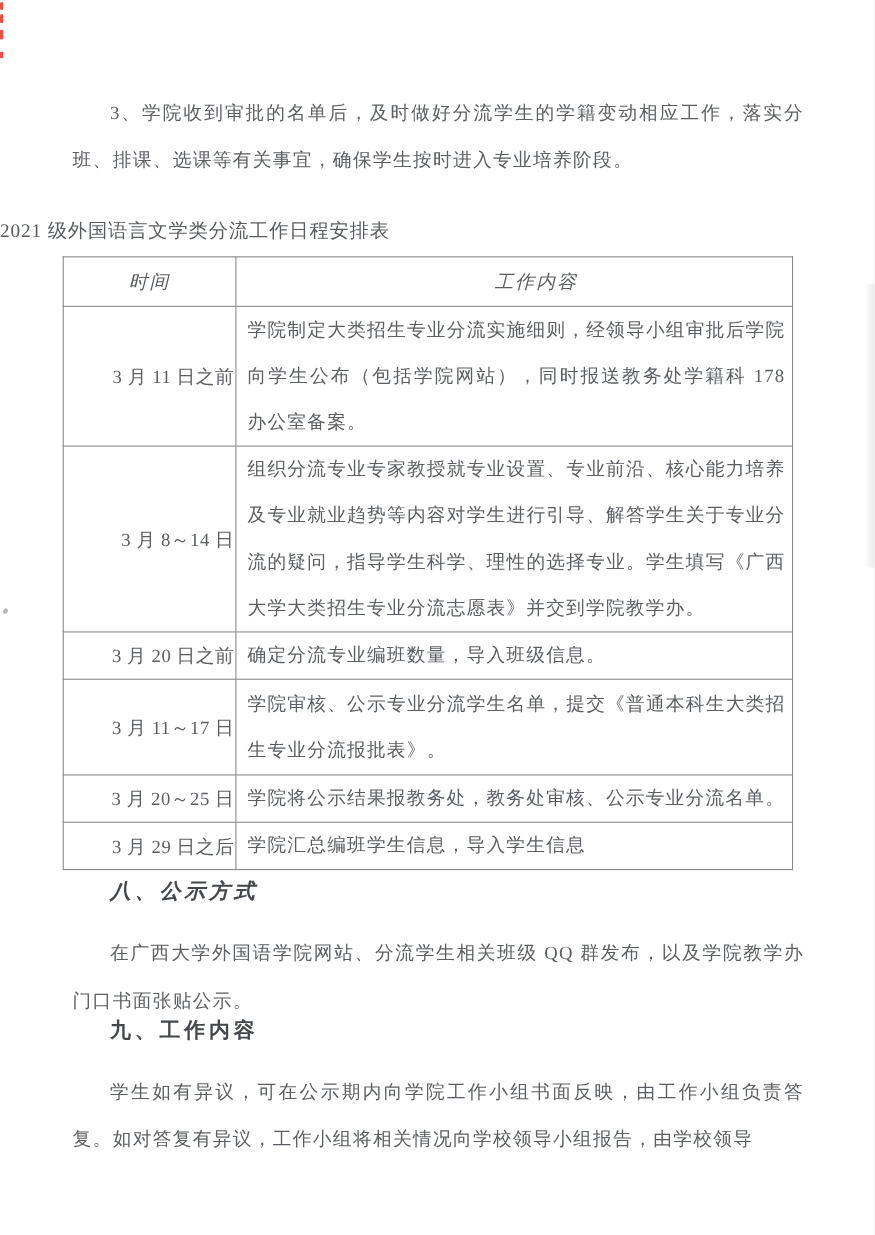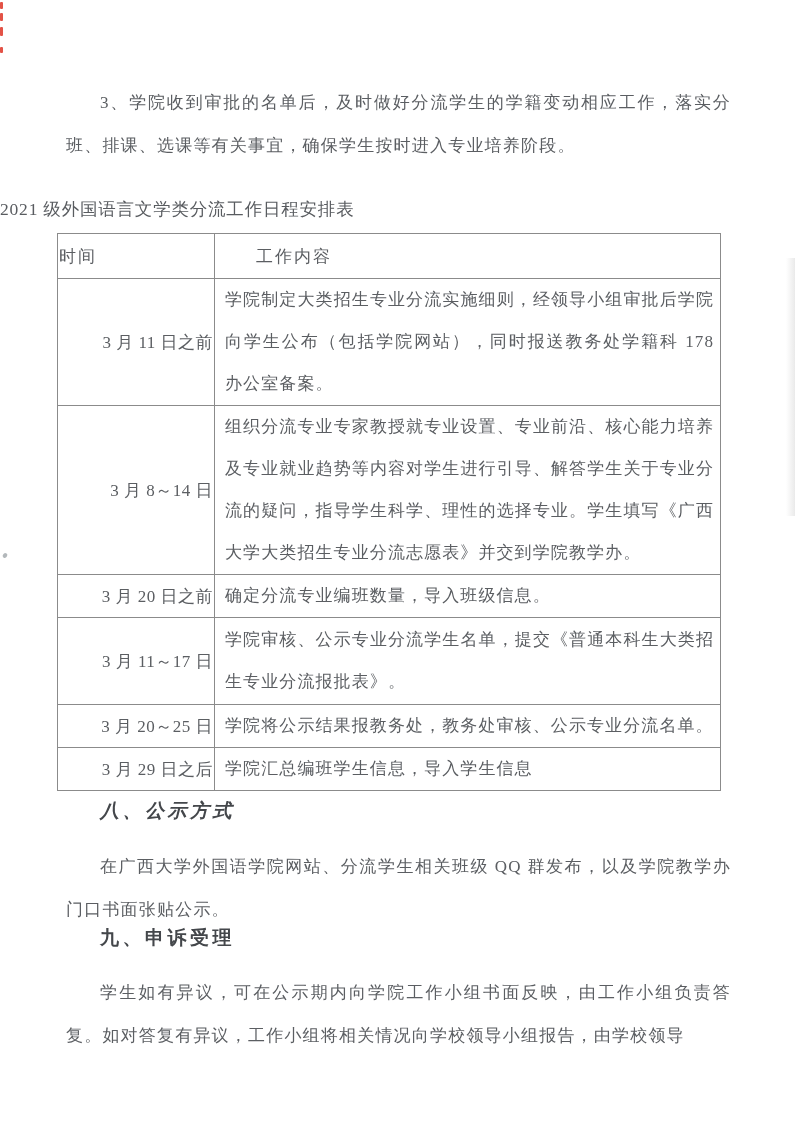--- a/index.html
+++ b/index.html
@@ -42,21 +42,21 @@
     position:absolute;left:57px;top:233px;
     width:664px;border-collapse:collapse;table-layout:fixed;
     border:1.5px solid #7f7f7f;
   }
   .sched th,.sched td{
     border:1px solid #8b8b8b;
     font-weight:400;font-size:17px;color:#5b5e62;
     vertical-align:middle;
   }
   .sched col.c-time{width:157px;}
-  .sched th{height:42px;letter-spacing:2px;text-align:left;}
+  .sched th{height:42px;letter-spacing:2px;text-align:center;font-style:italic;}
   .sched th.th-content{padding-left:41px;}
   .cell-time{text-align:right;white-space:nowrap;letter-spacing:0.5px;}
   .cell-content{
     line-height:42px;letter-spacing:1.1px;
     padding:0 6px 0 10px;text-align:justify;word-break:break-all;
   }
   tr.r1{height:126px;} tr.r2{height:168px;} tr.r3{height:43px;margin-top:28px;}
   tr.r4{height:87px;}  tr.r5{height:43px;}  tr.r6{height:43px;}
   
   .edge-mark{position:absolute;left:0;width:3px;background:#df3a2c;opacity:.88;border-radius:1px;}
@@ -124,16 +124,16 @@
     <tr class="r6">
       <td class="cell-time">3 月 29 日之后</td>
       <td class="cell-content">学院汇总编班学生信息，导入学生信息</td>
     </tr>
   </tbody>
     </table>
 
   <div class="sec-heading h8">八、公示方式</div>
   <p class="para para-8">在广西大学外国语学院网站、分流学生相关班级 QQ 群发布，以及学院教学办门口书面张贴公示。</p>
 
-  <div class="sec-heading h9">九、申诉受理</div>
+  <div class="sec-heading h9">九、工作内容</div>
   <p class="para para-9">学生如有异议，可在公示期内向学院工作小组书面反映，由工作小组负责答复。如对答复有异议，工作小组将相关情况向学校领导小组报告，由学校领导</p>
 
 </div>
 
 </body></html>

